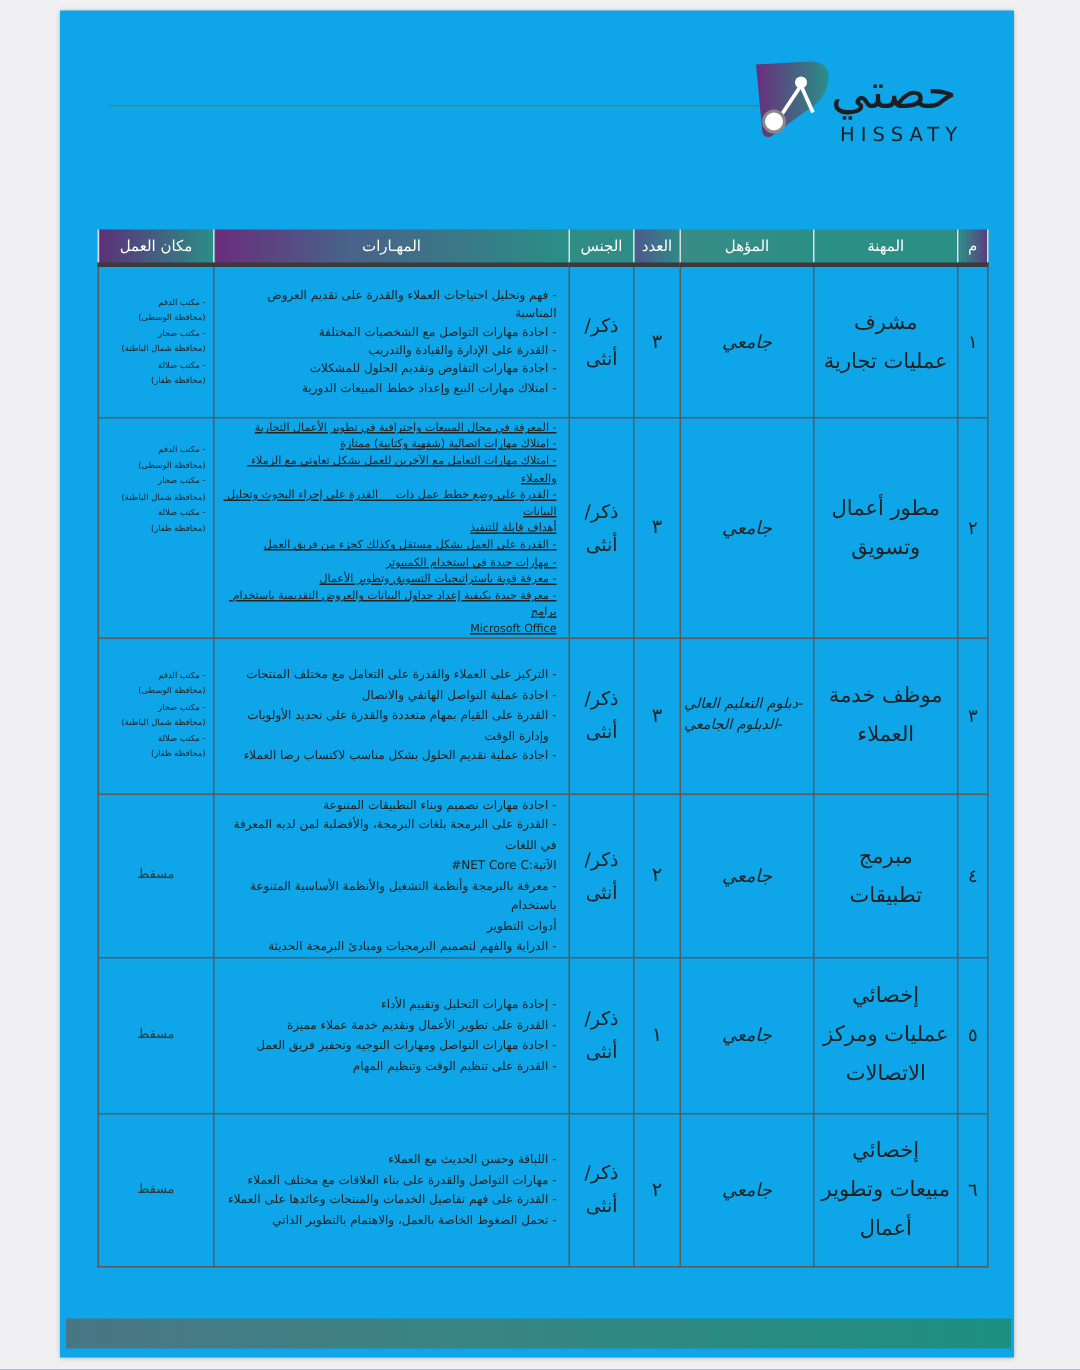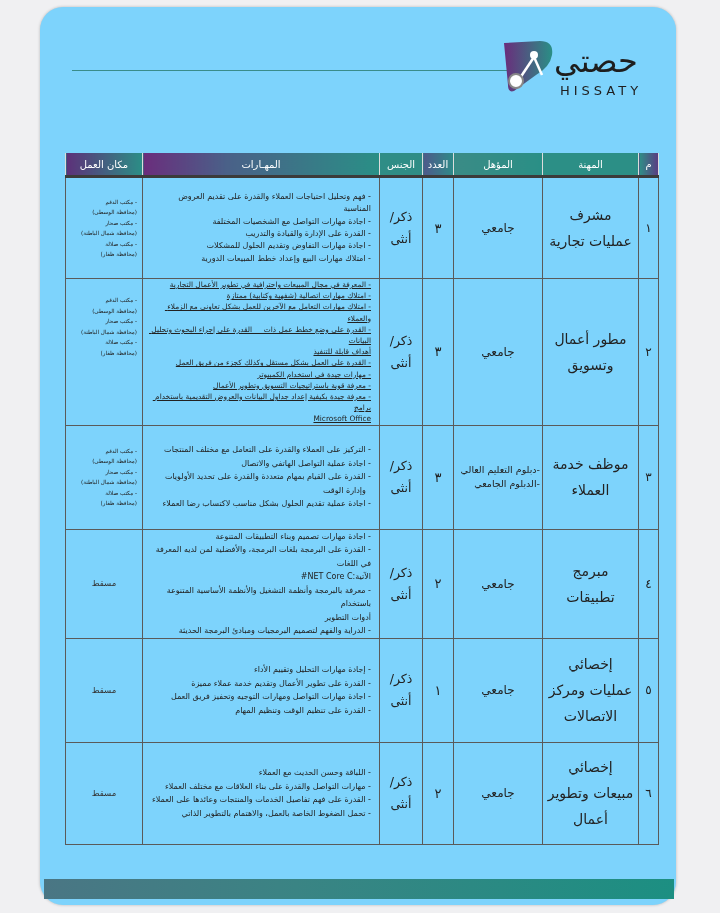--- a/index.html
+++ b/index.html
@@ -2,21 +2,21 @@
 <html><head>
 <meta charset="utf-8">
 <style>
   html, body { margin:0; padding:0; }
   body {
     width:720px; height:913px; background:#f0f0f2; position:relative; overflow:hidden;
     font-family:"DejaVu Sans", sans-serif;
   }
   .page {
     position:absolute; left:40px; top:7px; width:636px; height:898px;
-    background:#7dd3fc; box-shadow:0 0 3px rgba(0,0,0,0.25);border-radius:23px;
+    background:#0ea5e9; box-shadow:0 0 3px rgba(0,0,0,0.25);
   }
   .hr-line {
     position:absolute; left:32px; top:63px; width:450px; height:1px; background:#3a8c8a;
   }
   .logo { position:absolute; left:454px; top:30px; width:170px; height:70px; }
   .logo-mark { position:absolute; left:6px; top:0; width:56px; height:56px; }
   .logo-ar {
     position:absolute; left:60px; top:6px; font-size:32px; color:#1e1e1e; direction:rtl;
     font-family:"DejaVu Sans", sans-serif; line-height:36px; letter-spacing:1px;
   }
@@ -38,22 +38,22 @@
   }
   .th-idx { width:13px; background:linear-gradient(90deg,#2f8e86,#5b3b82); }
   .th-job { width:89px; background:#2c8f86; }
   .th-qual { width:82px; background:linear-gradient(90deg,#3a8b86,#2a8f86); }
   .th-count { width:24px; background:linear-gradient(90deg,#4e5a8a,#2e8a88); }
   .th-gender { width:36px; background:#2f8d86; }
   .th-skills { background:linear-gradient(90deg,#6a2d7c,#4a6088 35%,#2a8f86); }
   .th-loc { width:70px; background:linear-gradient(90deg,#5d3079,#2b8e86); }
   .c-idx { text-align:center; font-size:12px; }
   .c-job { text-align:center; font-size:14px; line-height:26px; padding:0 4px !important; }
-  .c-qual { text-align:center; font-size:12px; }
-  .c-qual.small { font-size:9.5px; line-height:14px; text-align:right; padding:0 2px !important;margin-top:24px; }
+  .c-qual { text-align:center; font-size:12px;font-style:italic; }
+  .c-qual.small { font-size:9.5px; line-height:14px; text-align:left; padding:0 2px !important;margin-top:24px; }
   .c-count { text-align:center; font-size:13px; }
   .c-gender { text-align:center; font-size:12.5px; line-height:22px;margin-top:47px; }
   .c-skills { text-align:right; font-size:8px; line-height:12.3px; padding:0 8px 0 6px !important; }
   .c-skills div { white-space:pre-wrap; }
   .c-loc { text-align:right; font-size:5.6px; line-height:10.5px; color:#444; padding:0 5px !important; }
   .c-loc.center { text-align:center; font-size:8.5px; color:#333; }
   .footer-bar {
     position:absolute; left:4px; top:872px; width:630px; height:20px;
     background:linear-gradient(90deg,#4a7684,#3a8484 40%,#1c8f82);
   }

